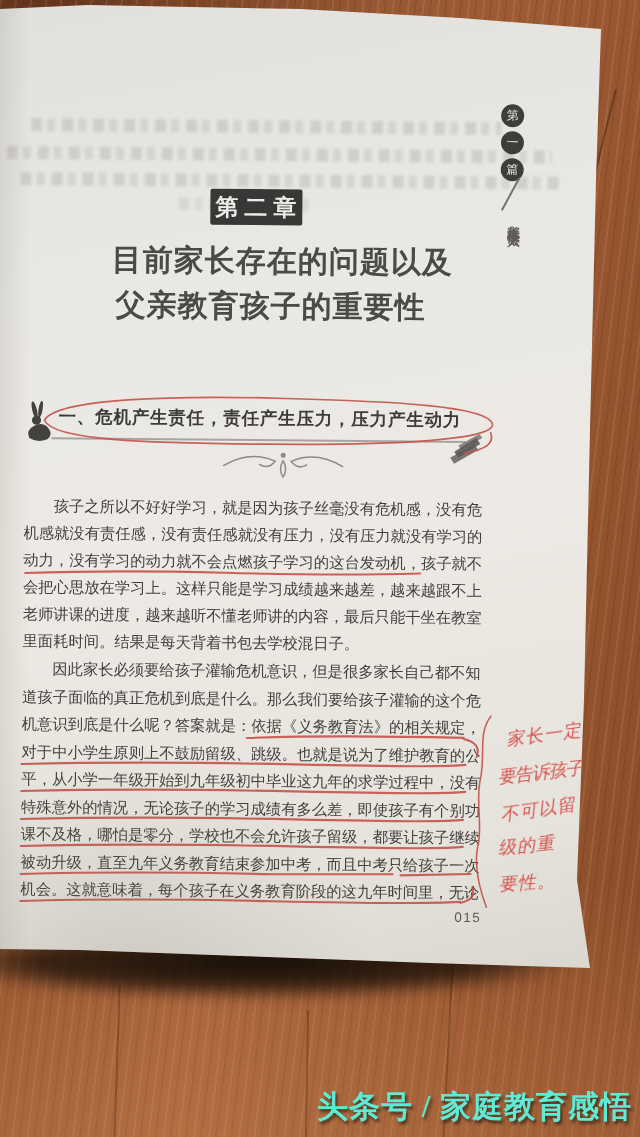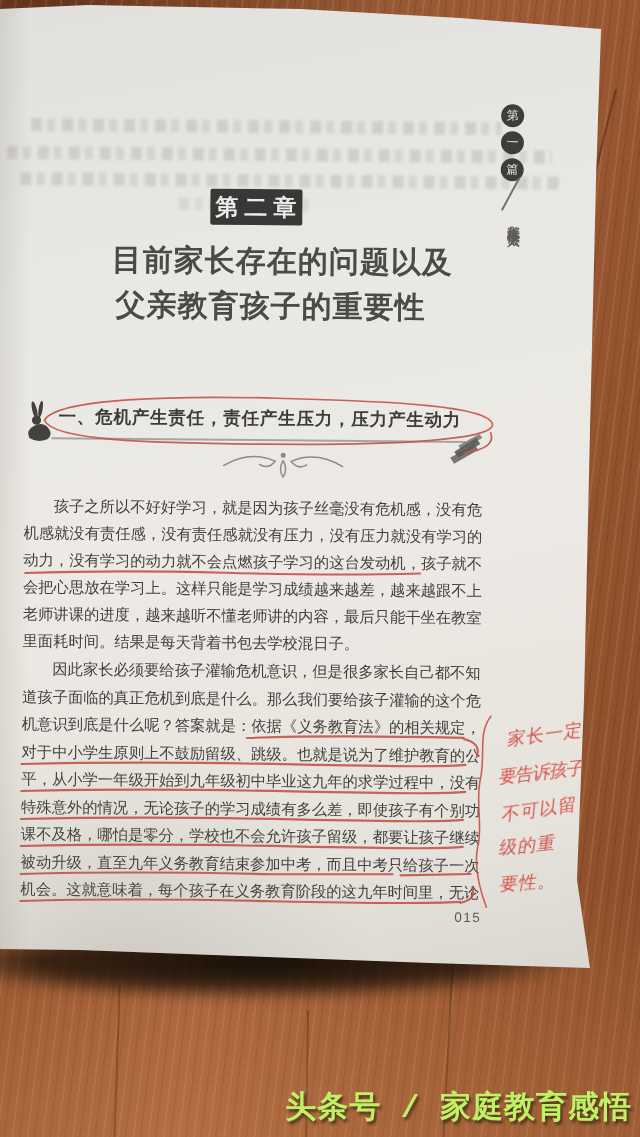--- a/index.html
+++ b/index.html
@@ -63,22 +63,22 @@
   .indent{padding-left:30px;}
   .page-num{position:absolute;left:462px;top:906px;font-size:13.5px;letter-spacing:1.5px;color:#5b5955;
     font-family:"Liberation Sans","DejaVu Sans",sans-serif;}
   
   .hw{position:absolute;color:#d5544c;font-style:italic;font-size:18px;
     white-space:nowrap;filter:blur(.2px);letter-spacing:1px;}
   
   .overlay{position:absolute;left:0;top:0;pointer-events:none;}
   
   .watermark{position:absolute;right:8px;top:1086px;white-space:nowrap;
-    font-family:Liberation Mono, monospace;font-weight:bold;
-    font-size:31px;letter-spacing:1px;color:#bef264;
+    font-family:Liberation Serif, serif;font-weight:bold;
+    font-size:31px;letter-spacing:1px;color:#5eead4;
     text-shadow:2px 3px 3px rgba(28,20,12,.65);}
 </style>
 </head>
 <body>
 
 <div class="photo">
   <div class="wood">
     <div class="seam seam1"></div>
     <div class="seam seam2"></div>
     <div class="seam seam3"></div>

